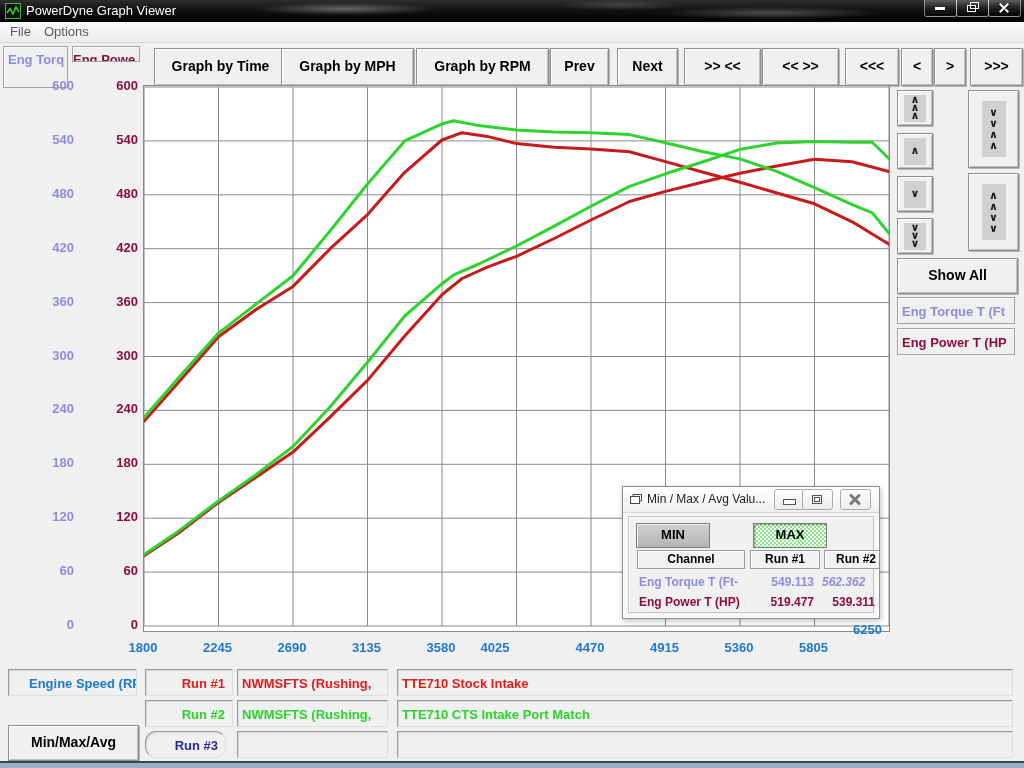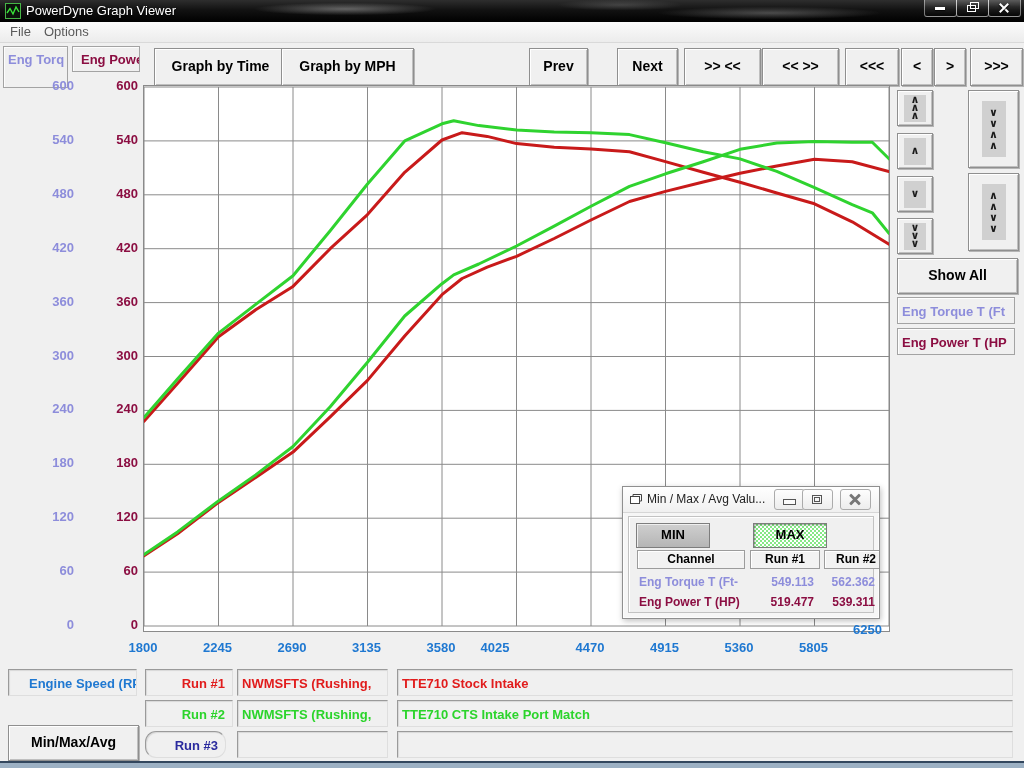--- a/index.html
+++ b/index.html
@@ -112,25 +112,26 @@
         </div>
     </div>
   </div>
 
   <div id="menubar" class="abs">
     <span class="menu-item" style="left:6px;">File</span>
     <span class="menu-item" style="left:40px;">Options</span>
   </div>
 
   <div class="abs box b13 nowrap purple" style="left:3px;top:46px;width:65px;height:42px;line-height:26px;padding-left:4px;box-sizing:border-box;">Eng Torq</div>
-  <div class="abs box b13 nowrap maroon" style="left:72px;top:46px;width:68px;height:26px;line-height:26px;padding-left:8px;box-sizing:border-box;">Eng Powe</div>
+  <div class="abs box b13 nowrap maroon" style="left:72px;top:46px;width:68px;height:16px;line-height:26px;padding-left:0;box-sizing:border-box;">Eng Powe</div>
 
   <div class="abs btn b14" style="left:154px;top:48px;width:131px;height:36px;line-height:34px;">Graph by Time</div>
   <div class="abs btn b14" style="left:281px;top:48px;width:131px;height:36px;line-height:34px;">Graph by MPH</div>
-  <div class="abs btn b14" style="left:529px;top:48px;width:57px;height:36px;line-height:34px;">Prev</div>
+  <div class="abs btn b14" style="left:416px;top:48px;width:131px;height:36px;line-height:34px;">Graph by RPM</div>
+  <div class="abs btn b14" style="left:550px;top:48px;width:57px;height:36px;line-height:34px;">Prev</div>
   <div class="abs btn b14" style="left:617px;top:48px;width:59px;height:36px;line-height:34px;">Next</div>
   <div class="abs btn b14" style="left:684px;top:48px;width:75px;height:36px;line-height:34px;">&gt;&gt; &lt;&lt;</div>
   <div class="abs btn b14" style="left:762px;top:48px;width:75px;height:36px;line-height:34px;">&lt;&lt; &gt;&gt;</div>
   <div class="abs btn b14" style="left:845px;top:48px;width:52px;height:36px;line-height:34px;">&lt;&lt;&lt;</div>
   <div class="abs btn b14" style="left:901px;top:48px;width:30px;height:36px;line-height:34px;">&lt;</div>
   <div class="abs btn b14" style="left:934px;top:48px;width:30px;height:36px;line-height:34px;">&gt;</div>
   <div class="abs btn b14" style="left:970px;top:48px;width:51px;height:36px;line-height:34px;">&gt;&gt;&gt;</div>
 
   <div id="torque-axis">
       <span class="abs b13 purple" style="left: 16px; width: 58px; top: 617px; text-align: right;">0</span>
@@ -269,21 +270,21 @@
     </div>
     <div id="mm-panel">
       <div id="btn-min">MIN</div>
       <div id="btn-max">MAX</div>
       <div class="mm-hdr" style="left:8px;top:33px;width:106px;height:17px;">Channel</div>
       <div class="mm-hdr" style="left:121px;top:33px;width:68px;height:17px;">Run #1</div>
       <div class="mm-hdr" style="left:195px;top:33px;width:62px;height:17px;">Run #2</div>
 
       <div class="mm-cell purple" style="left:10px;top:58px;">Eng Torque T (Ft-</div>
       <div class="mm-cell purple" style="left:115px;top:58px;width:70px;text-align:right;">549.113</div>
-      <div class="mm-cell purple" style="left:193px;top:58px;width:53px;text-align:right;">562.362</div>
+      <div class="mm-cell purple" style="left:193px;top:58px;width:53px;text-align:left;font-style:italic;">562.362</div>
 
       <div class="mm-cell maroon" style="left:10px;top:78px;">Eng Power T (HP)</div>
       <div class="mm-cell maroon" style="left:115px;top:78px;width:70px;text-align:right;">519.477</div>
       <div class="mm-cell maroon" style="left:193px;top:78px;width:53px;text-align:right;">539.311</div>
     </div>
   </div>
 
   <div class="abs sunk b13 nowrap blue" style="left:8px;top:669px;width:129px;height:27px;line-height:27px;padding-left:20px;box-sizing:border-box;">Engine Speed (RP</div>
 
   <div class="abs sunk b13 nowrap red-t" style="left:145px;top:669px;width:88px;height:27px;line-height:27px;text-align:right;padding-right:7px;box-sizing:border-box;">Run #1</div>

